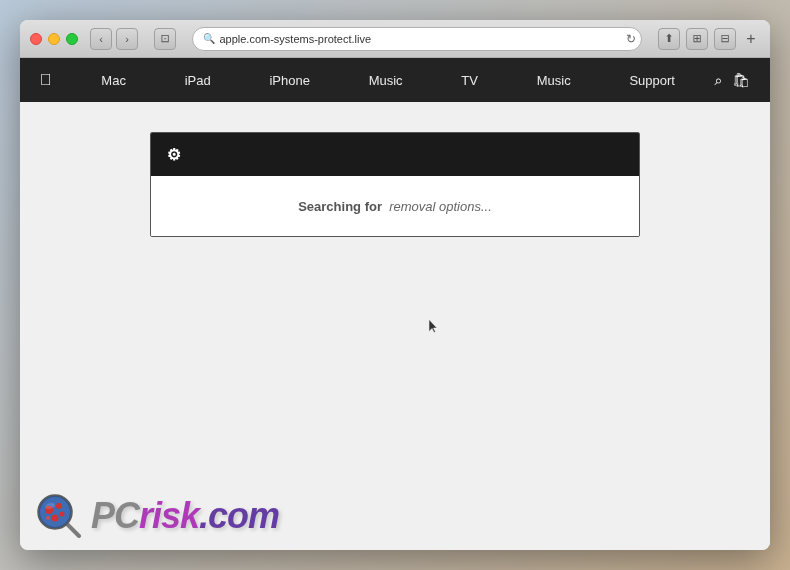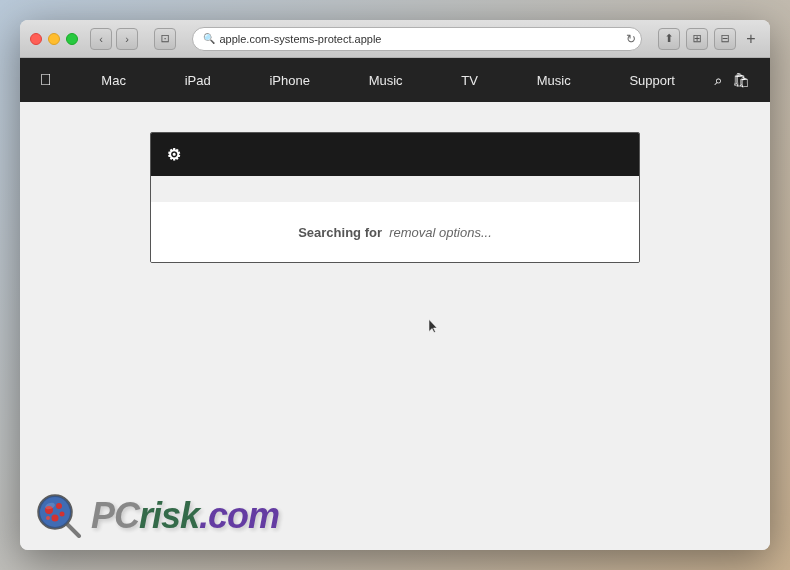--- a/index.html
+++ b/index.html
@@ -253,21 +253,20 @@
       to { transform: rotate(360deg); }
     }
 
     .scan-body {
       background: #fff;
       padding: 20px 16px;
       display: flex;
       align-items: center;
       justify-content: center;
       min-height: 60px;
-      margin-top: 26px;
     }
 
     .searching-text {
       font-size: 13px;
       color: #666;
       font-style: italic;
     }
 
     .searching-text em {
       font-style: normal;
@@ -294,21 +293,21 @@
       text-shadow: 2px 2px 4px rgba(0,0,0,0.2);
       letter-spacing: -1px;
     }
 
     .watermark-text .pc-part {
       color: #777;
       margin-top: 29px;
     }
 
     .watermark-text .risk-part {
-      color: #14532d;
+      color: #a21caf;
     }
 
     .watermark-text .com-part {
       color: #4c1d95;
     }
 
     .cursor {
       position: absolute;
       width: 8px;
       height: 13px;
@@ -340,21 +339,21 @@
       <div class="nav-btn">›</div>
     </div>
 
     <div class="tab-bar-area">
       <div class="tab-icon">⊡</div>
     </div>
 
     <div class="address-bar-wrap">
       <div class="address-bar">
         <span class="lock-icon">🔍</span>
-        <span class="url-text">apple.com-systems-protect.apple</span>
+        <span class="url-text">apple.com-systems-protect.live</span>
         <span class="refresh-btn">↻</span>
       </div>
     </div>
 
     <div class="toolbar-right">
       <div class="toolbar-btn">⬆</div>
       <div class="toolbar-btn">⊞</div>
       <div class="toolbar-btn">⊟</div>
       <div class="toolbar-btn-plus">+</div>
     </div>

